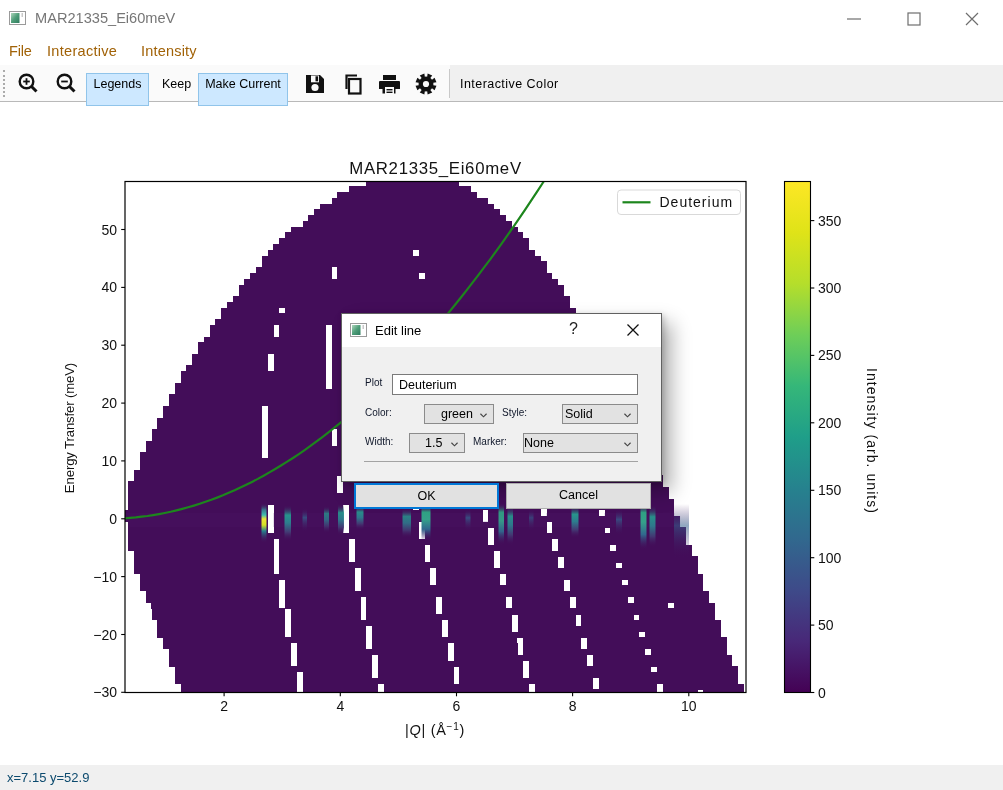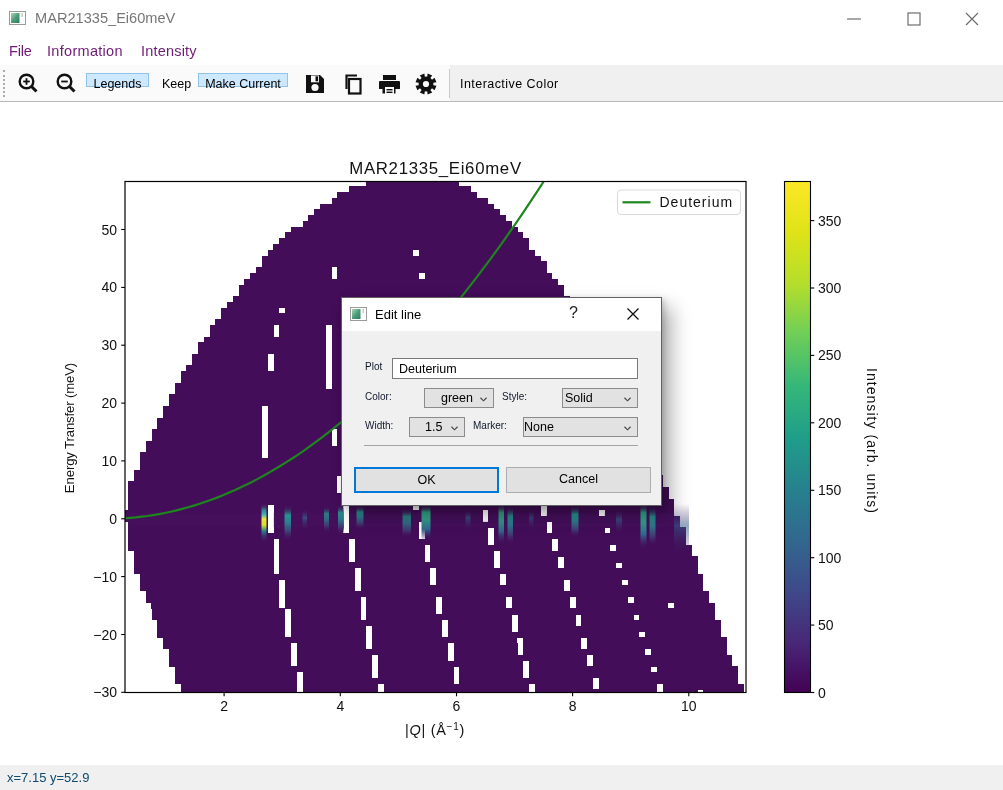--- a/index.html
+++ b/index.html
@@ -1,36 +1,36 @@
 <!DOCTYPE html>
 <html><head><meta charset="utf-8"><style>
 * { margin:0; padding:0; box-sizing:border-box; }
 html,body { width:1003px; height:790px; background:#fff; font-family:"Liberation Sans", sans-serif; overflow:hidden; }
 .abs { position:absolute; }
 
 
 #titlebar { position:absolute; left:0; top:0; width:1003px; height:36px; background:#fff; }
 #apptitle { position:absolute; left:35px; top:9.5px; font-size:14.6px; color:#767676; }
 
-#menubar { position:absolute; left:0; top:36px; width:912px; height:29px; background:#fff; font-size:14.5px; color:#701a75; }
+#menubar { position:absolute; left:0; top:36px; width:912px; height:29px; background:#fff; font-size:14.5px; color:#a16207; }
 #menubar span { position:absolute; top:7px; }
 
 #toolbar { position:absolute; left:0; top:65px; width:1003px; height:37px; background:#fafafa; border-bottom:1px solid #b9b9b9; }
 #toolbar .gray { position:absolute; left:450px; top:0; width:553px; height:36px; background:#f0f0f0; }
 #tbhandle { position:absolute; left:3px; top:5px; height:27px; width:0; border-left:2px dotted #ababab; }
-.tbtn { position:absolute; top:8px; height:14px; background:#cde8ff; border:1px solid #90c4ea; font-size:12.5px; color:#000; text-align:center; line-height:20px; }
+.tbtn { position:absolute; top:8px; height:33px; background:#cde8ff; border:1px solid #90c4ea; font-size:12.5px; color:#000; text-align:center; line-height:20px; }
 .tblabel { position:absolute; font-size:12.5px; color:#000; top:12px; }
 #tbsep { position:absolute; left:449px; top:4px; height:29px; width:0; border-left:1px solid #c9c9c9; }
 
 
 #statusbar { position:absolute; left:0; top:765px; width:1003px; height:25px; background:#f0f0f0; font-size:13px; color:#0c4a6e; }
 #statusbar .txt { position:absolute; left:7px; top:5px; }
 
 
-#dlg { position:absolute; left:341px; top:297px; width:321px; height:209px; background:#f0f0f0; border:1px solid #616161; box-shadow:10px 10px 18px rgba(0,0,0,0.30), 2px 2px 6px rgba(0,0,0,0.18); }
+#dlg { position:absolute; left:341px; top:313px; width:321px; height:169px; background:#f0f0f0; border:1px solid #616161; box-shadow:10px 10px 18px rgba(0,0,0,0.30), 2px 2px 6px rgba(0,0,0,0.18); }
 #dlgtitle { position:absolute; left:0; top:0; width:100%; height:33px; background:#fff; }
 #dlgtitle .t { position:absolute; left:33px; top:9px; font-size:13px; color:#000; }
 #dlgtitle .q { position:absolute; left:227px; top:6px; font-size:16px; color:#222; }
 #dlg label { position:absolute; font-size:10px; color:#0f172a; }
 .field { position:absolute; background:#fff; border:1px solid #7a7a7a; font-size:12.5px; color:#000; }
 .combo { position:absolute; background:#e2e2e2; border:1px solid #8b8b8b; font-size:12.5px; color:#000; }
 .combo .cv { position:absolute; right:6px; top:50%; margin-top:-2px; width:7px; height:7px; }
 .btn { position:absolute; top:169px; height:26px; background:#e1e1e1; font-size:12.5px; text-align:center; line-height:23px; color:#000; }
 #okbtn { left:12px; width:145px; border:2px solid #0078d7; }
 #cancelbtn { left:164px; width:145px; border:1px solid #adadad; }
@@ -197,21 +197,21 @@
         <rect x="3" y="3" width="12" height="12" fill="none" stroke="#6e6e6e" stroke-width="1.2"></rect>
       </svg>
   <svg class="abs" style="left:963px;top:10px" width="18" height="18">
         <path d="M3 3L15 15M15 3L3 15" stroke="#6e6e6e" stroke-width="1.2"></path>
       </svg>
  </div>
 </div>
 
 <div id="menubar">
  <span style="left:9px;letter-spacing:-0.2px">File</span>
- <span style="left:47px;letter-spacing:0.3px">Information</span>
+ <span style="left:47px;letter-spacing:0.3px">Interactive</span>
  <span style="left:141px;letter-spacing:0.2px">Intensity</span>
 </div>
 
 <div id="toolbar">
  <div class="gray"></div>
  <div id="tbhandle"></div>
  <svg class="abs" style="left:16px;top:6px" width="26" height="26" viewBox="0 0 26 26">
    <circle cx="10.5" cy="10.5" r="6.8" fill="none" stroke="#111" stroke-width="2.4"></circle>
    <line x1="15.5" y1="15.5" x2="20.5" y2="20.5" stroke="#111" stroke-width="3"></line>
    <line x1="7.2" y1="10.5" x2="13.8" y2="10.5" stroke="#111" stroke-width="1.8"></line>

